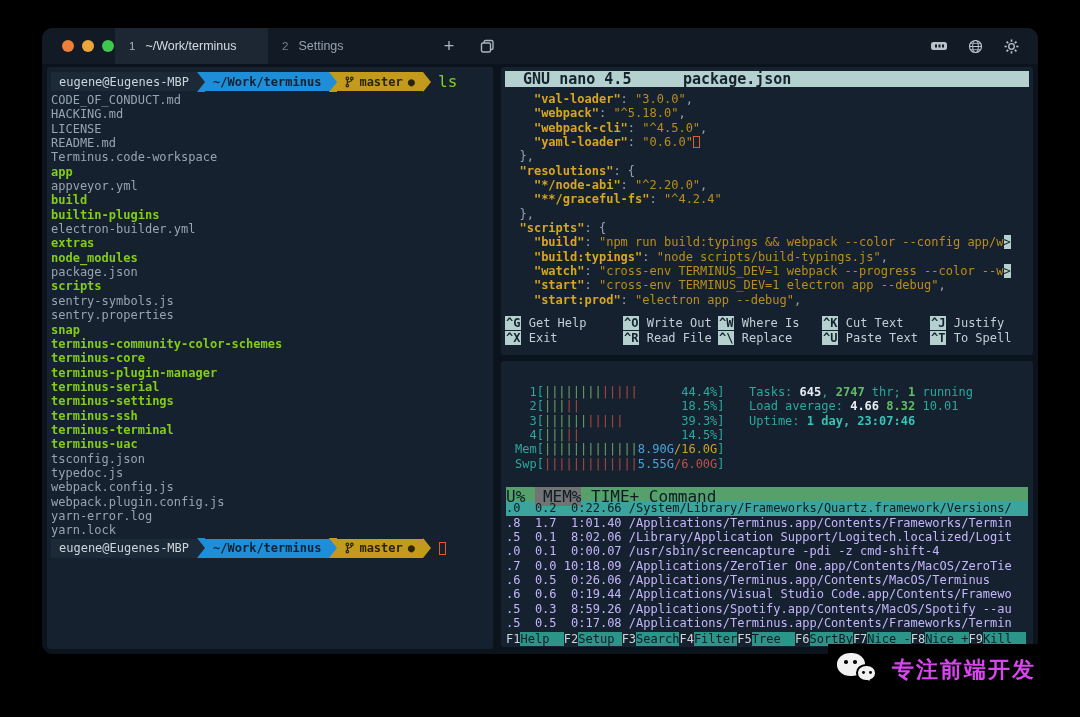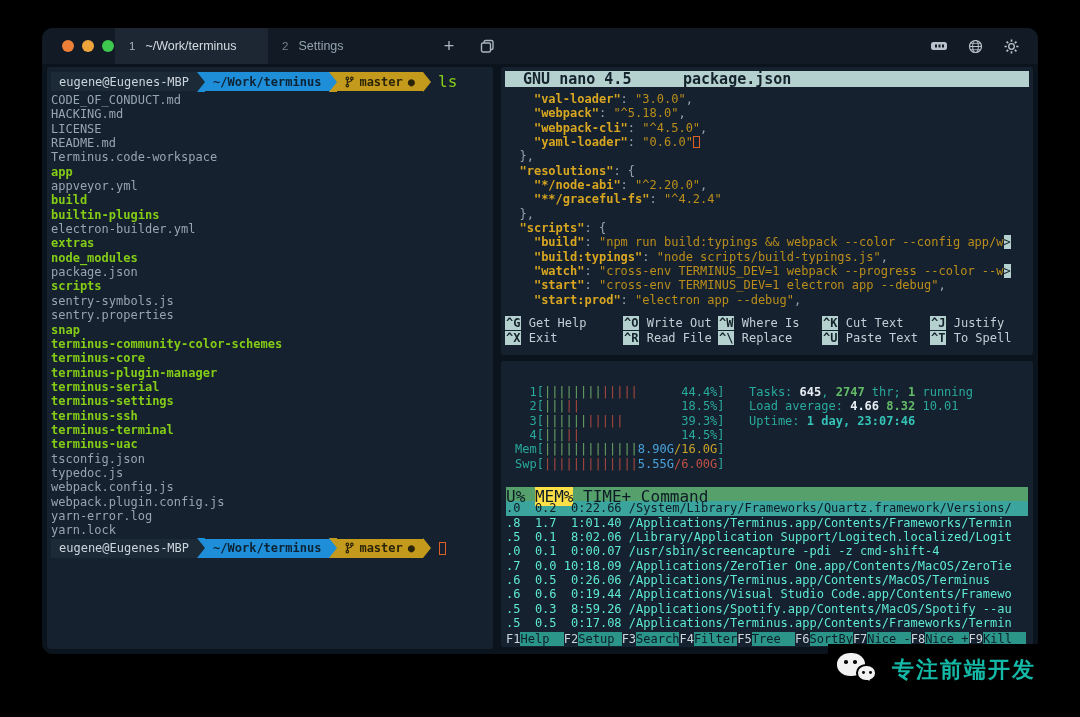--- a/index.html
+++ b/index.html
@@ -68,29 +68,29 @@
   
   .sg-teal { color:#2aa99d; } .sg-bgr { color:#6aa465; } .sg-brd { color:#b0493f; }
   .sg-nblue { color:#4aa3dc; } .sg-nyel { color:#c9a227; } .sg-nred { color:#c05046; }
   .sg-w { color:#e8eef3; font-weight:bold; } .sg-g { color:#63bb67; font-weight:bold; }
   .sg-cy { color:#35c3b7; font-weight:bold; }
   .meter-line, .stat-line { height:14.35px; }
   .meters { position:absolute; left:14px; top:24px; }
   .stats  { position:absolute; left:248px; top:24px; }
   .proc-table { position:absolute; left:5px; top:126px; width:522px; }
   .proc-header { background:#55a06b; color:#0d1c26; height:14.35px; }
-  .proc-header .sort { background:#fde047; }
-  .proc-row { color:#5eead4; height:14.35px; }
+  .proc-header .sort { background:#737373;padding-left:8px; }
+  .proc-row { color:#c4b5fd; height:14.35px; }
   .proc-row.sel { background:#3aa49d; color:#0d1c26; }
   .fkeys { position:absolute; left:5px; top:271px; display:flex;align-items:flex-end; }
   .fk-num { color:#ccd5dc; } .fk-lab { background:#2b958a; color:#0d1c26; }
   
   .watermark { position:absolute; left:828px; top:644px; height:52px; display:flex; align-items:center;
                gap:10px; background:#000; padding:0 8px; }
-  .wm-text { color:#14b8a6; font-size:22px; font-weight:bold; letter-spacing:2px;
+  .wm-text { color:#d946ef; font-size:22px; font-weight:bold; letter-spacing:2px;
              font-family:"DejaVu Sans", sans-serif; }
   .wc-icon { position:relative; width:46px; height:40px; }
   .bub { position:absolute; background:#f2f2f2; border-radius:48%; }
   .bub1 { left:1px; top:3px; width:28px; height:23px; }
   .bub1:after { content:""; position:absolute; left:3px; bottom:-4px; width:0; height:0;
                 border:5px solid transparent; border-top:7px solid #f2f2f2; transform:rotate(18deg); }
   .bub2 { left:20px; top:14px; width:21px; height:18px; border:2px solid #000; }
   .bub2:after { content:""; position:absolute; right:2px; bottom:-5px; width:0; height:0;
                 border:4px solid transparent; border-top:6px solid #f2f2f2; transform:rotate(-20deg); }
   .eye { position:absolute; border-radius:50%; background:#0a0a0a; }

